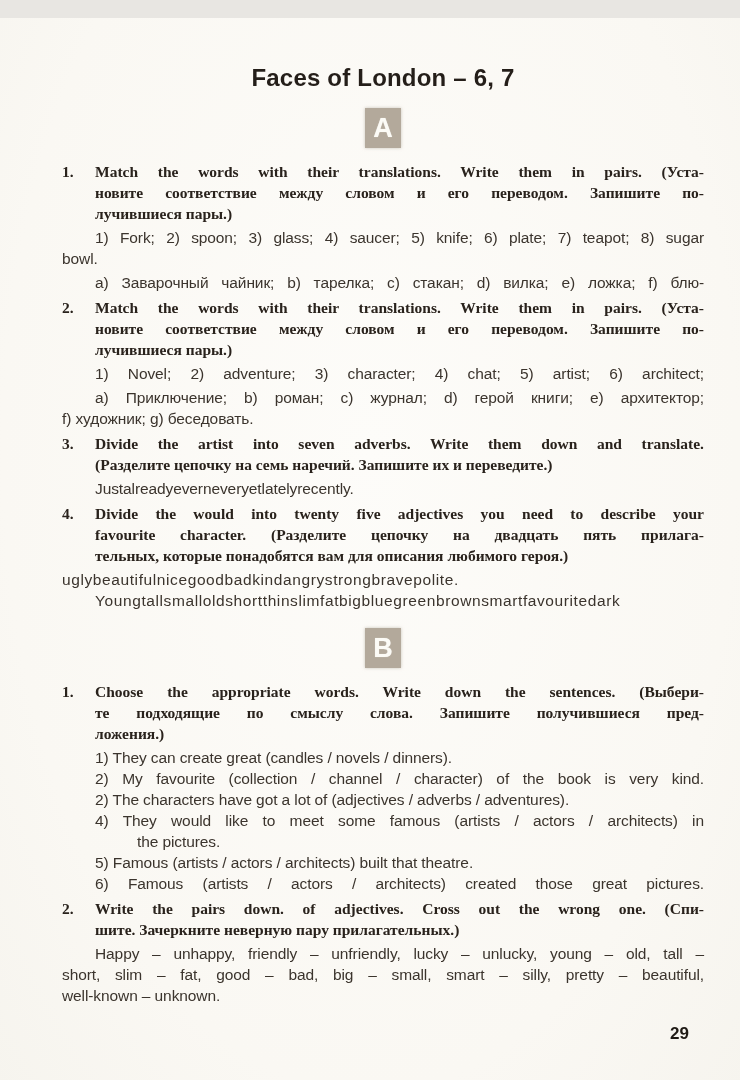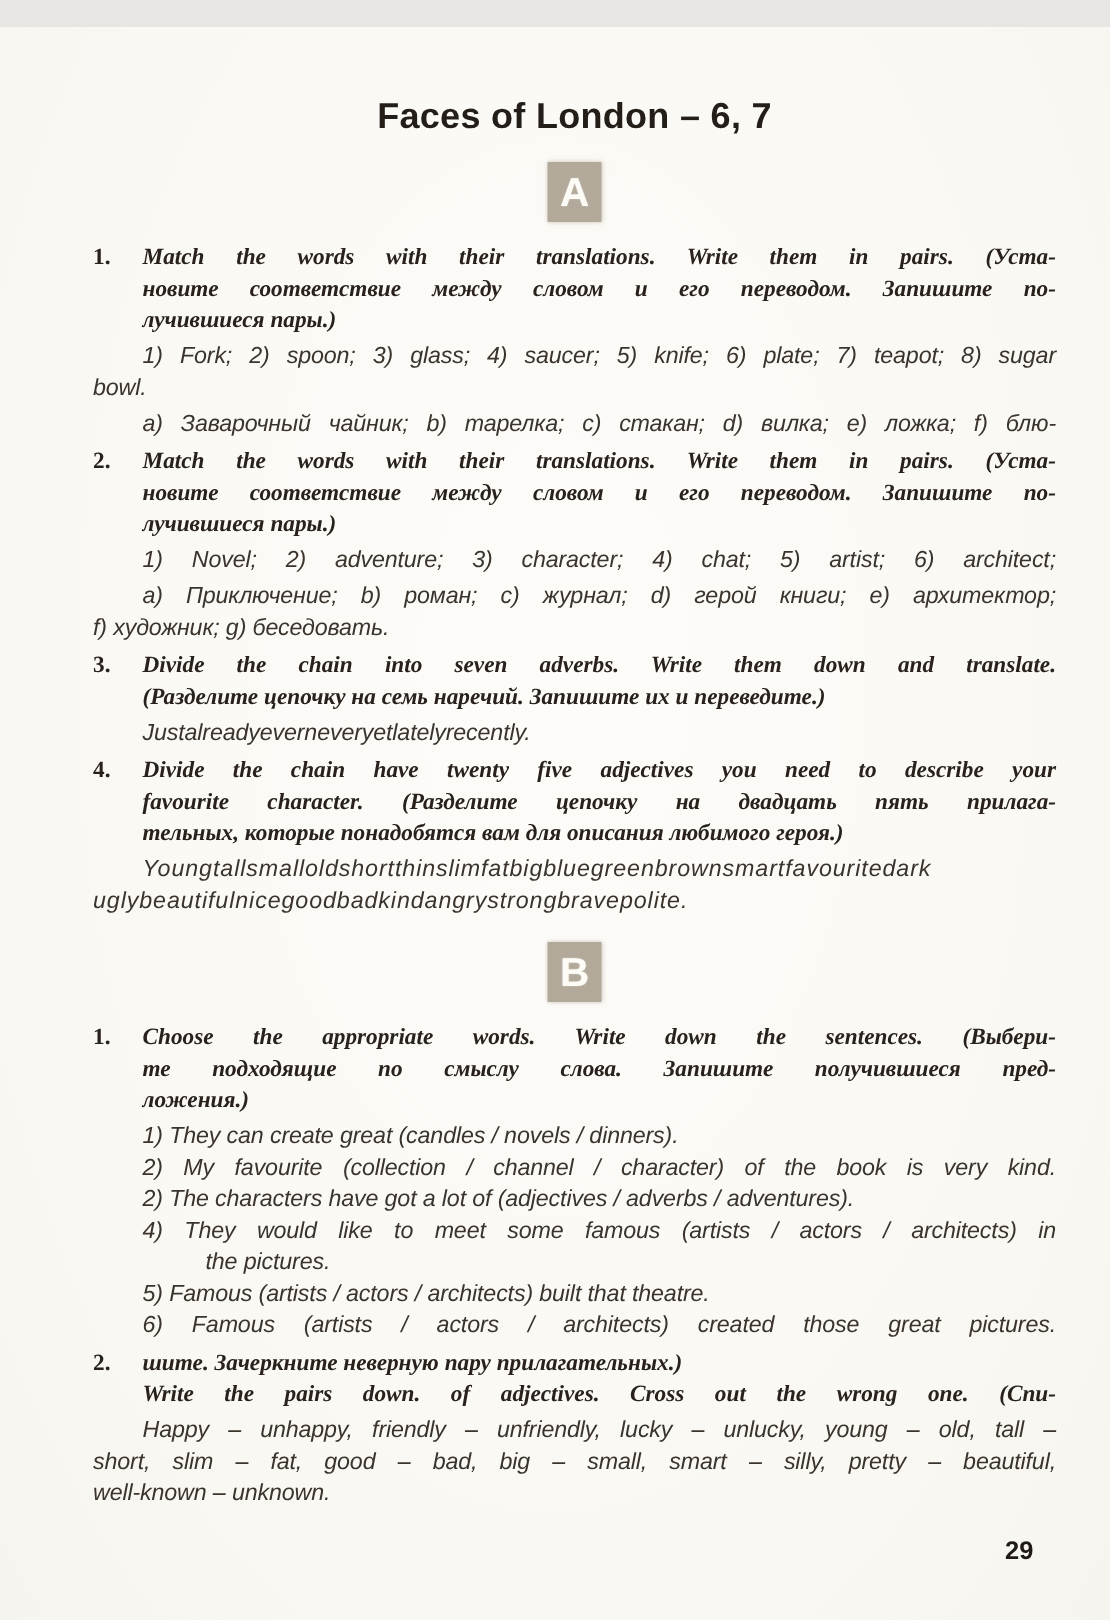--- a/index.html
+++ b/index.html
@@ -51,21 +51,21 @@
     font-size: 15.5px;
     line-height: 21px;
     color: #29221c;
   }
   .instr .num {
     position: absolute;
     left: 0;
     top: 0;
     font-weight: 700;
   }
-  .line { min-height: 21px; font-style: italic; }
+  .line { min-height: 21px; }
   .full { text-align: justify; text-align-last: justify; }
   .para {
     margin-top: 3px;
     font-family: "Liberation Sans", "DejaVu Sans", sans-serif;
     font-weight: 400;
     font-size: 15.5px;
     line-height: 21px;
     color: #3b342d;
     letter-spacing: -0.1px;
   }
@@ -122,38 +122,38 @@
     </div>
     <div class="para">
       <div class="line full indent">a) Приключение; b) роман; c) журнал; d) герой книги; e) архитектор;</div>
       <div class="line">f) художник; g) беседовать.</div>
     </div>
   </div>
 
   <div class="exercise">
     <div class="instr">
       <span class="num">3.</span>
-      <div class="line full">Divide the chain into seven adverbs. Write them down and translate.</div>
+      <div class="line full">Divide the artist into seven adverbs. Write them down and translate.</div>
       <div class="line">(Разделите цепочку на семь наречий. Запишите их и переведите.)</div>
     </div>
     <div class="para">
       <div class="line indent">Justalreadyeverneveryetlatelyrecently.</div>
     </div>
   </div>
 
   <div class="exercise">
     <div class="instr">
       <span class="num">4.</span>
-      <div class="line full">Divide the chain have twenty five adjectives you need to describe your</div>
+      <div class="line full">Divide the would into twenty five adjectives you need to describe your</div>
       <div class="line full">favourite character. (Разделите цепочку на двадцать пять прилага-</div>
       <div class="line">тельных, которые понадобятся вам для описания любимого героя.)</div>
     </div>
     <div class="para">
+      <div class="line chain">uglybeautifulnicegoodbadkindangrystrongbravepolite.</div>
       <div class="line indent chain">Youngtallsmalloldshortthinslimfatbigbluegreenbrownsmartfavouritedark</div>
-      <div class="line chain">uglybeautifulnicegoodbadkindangrystrongbravepolite.</div>
     </div>
   </div>
 
   <div class="letter-box" style="margin-top:17px;">
     <span class="glyph">B</span>
   </div>
 
   <div class="exercise">
     <div class="instr">
       <span class="num">1.</span>
@@ -168,22 +168,22 @@
       <div class="line full indent">4) They would like to meet some famous (artists / actors / architects) in</div>
       <div class="line wrap">the pictures.</div>
       <div class="line indent">5) Famous (artists / actors / architects) built that theatre.</div>
       <div class="line full indent">6) Famous (artists / actors / architects) created those great pictures.</div>
     </div>
   </div>
 
   <div class="exercise">
     <div class="instr">
       <span class="num">2.</span>
+      <div class="line full">Write the pairs down. of adjectives. Cross out the wrong one. (Спи-</div>
       <div class="line">шите. Зачеркните неверную пару прилагательных.)</div>
-      <div class="line full">Write the pairs down. of adjectives. Cross out the wrong one. (Спи-</div>
     </div>
     <div class="para">
       <div class="line full indent">Happy – unhappy, friendly – unfriendly, lucky – unlucky, young – old, tall –</div>
       <div class="line full">short, slim – fat, good – bad, big – small, smart – silly, pretty – beautiful,</div>
       <div class="line">well-known – unknown.</div>
     </div>
   </div>
 
   <div class="page-number">29</div>
 

